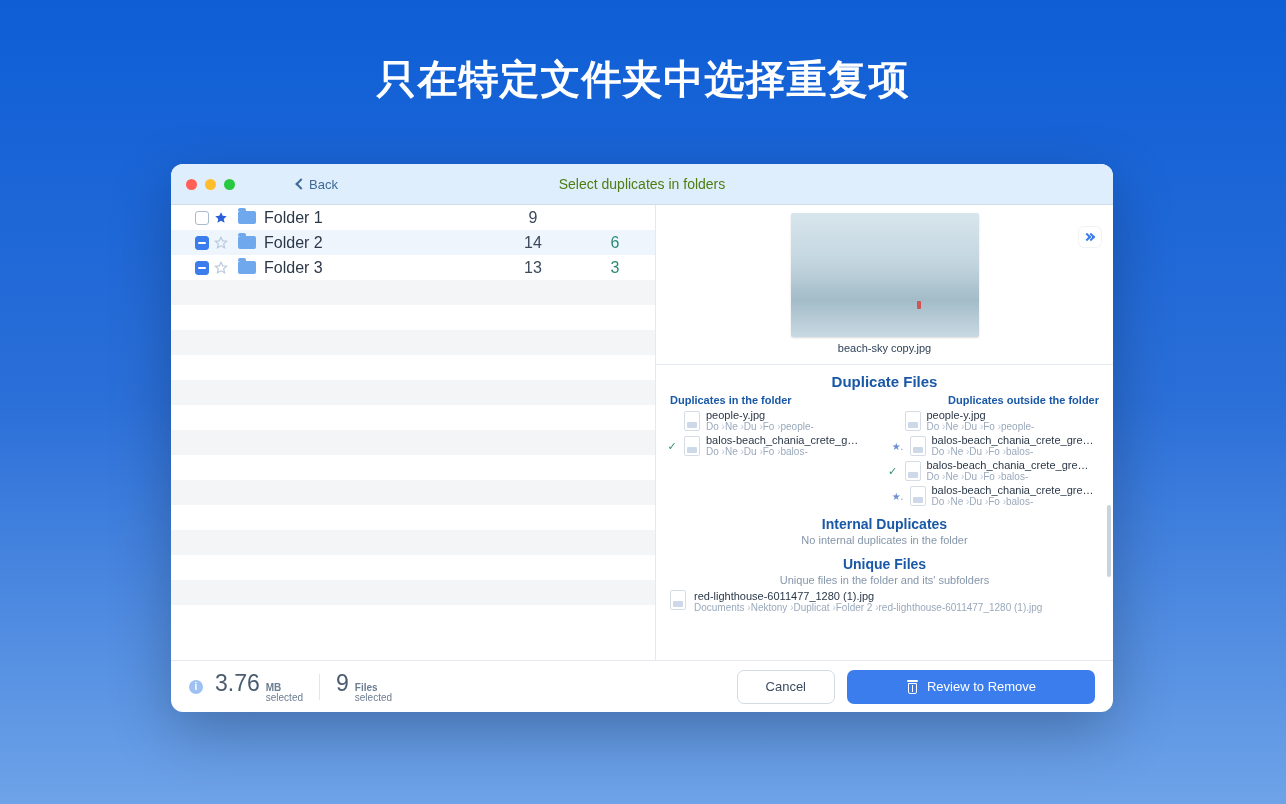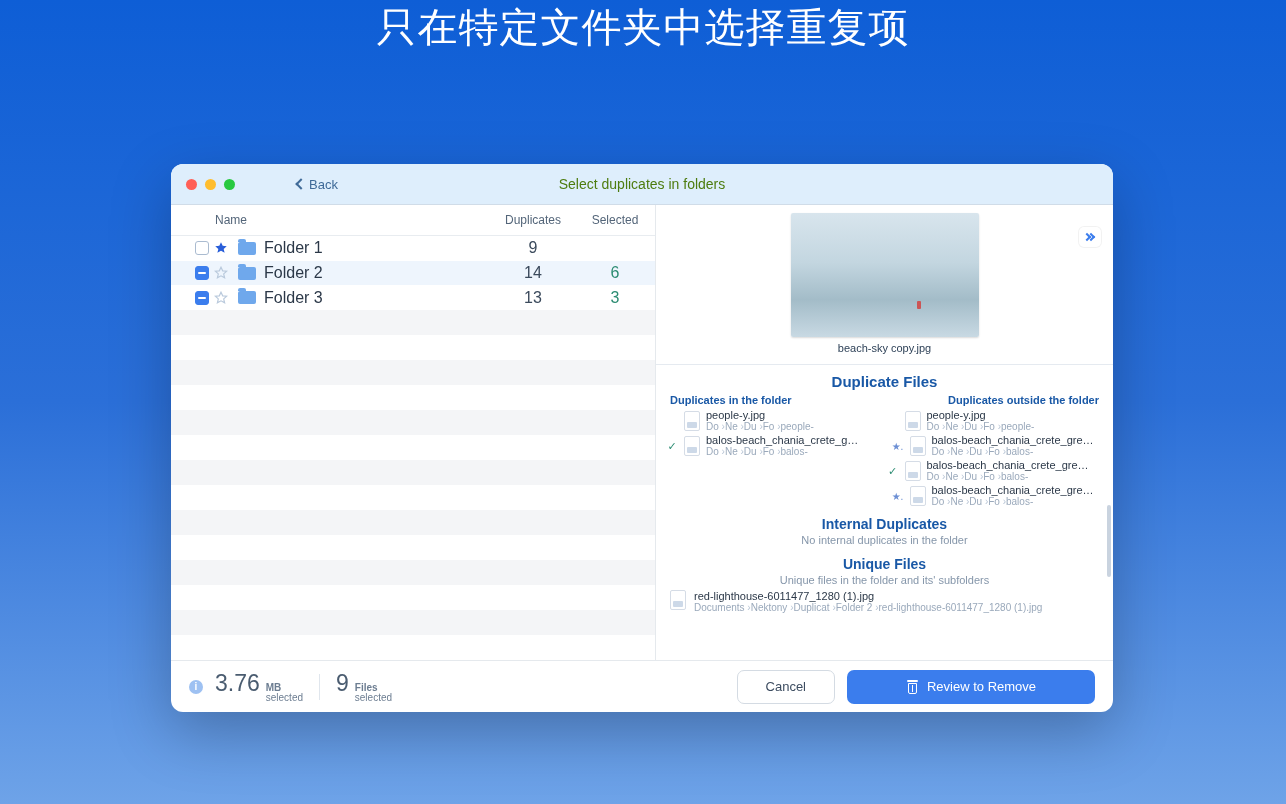--- a/index.html
+++ b/index.html
@@ -5,22 +5,22 @@
 * { box-sizing: border-box; margin: 0; padding: 0; }
 body {
   font-family: -apple-system, BlinkMacSystemFont, "Segoe UI", Helvetica, Arial, sans-serif;
   background: linear-gradient(180deg, #0e5ed6 0%, #2b6fd8 50%, #6ea3e8 100%);
   width: 1286px; height: 804px;
   overflow: hidden;
   position: relative;
 }
 .hero {
   color: #fff; text-align: center;
-  font-size: 40px; font-weight: 400;
-  letter-spacing: 1px;
+  font-size: 40px; font-weight: 700;
+  padding-top: 52px; letter-spacing: 1px;
 }
 .window {
   position: absolute;
   left: 171px; top: 164px;
   width: 942px; height: 548px;
   background: #fff;
   border-radius: 12px;
   box-shadow: 0 20px 60px rgba(0,0,0,0.25);
   overflow: hidden;
   display: flex; flex-direction: column;
@@ -223,25 +223,20 @@
     <div class="back-btn">
       <span class="chevron-left"></span>
       <span>Back</span>
     </div>
     <div class="window-title">Select duplicates in folders</div>
   </div>
 
   <div class="main">
 
     <div class="left">
-      <div class="col-headers">
-        <span class="h-name">Name</span>
-        <span class="h-dup">Duplicates</span>
-        <span class="h-sel">Selected</span>
-      </div>
 
       <div class="folder-row">
         <span class="chk"></span>
         <span class="star fill">
           <svg viewBox="0 0 24 24" width="14" height="14">
               <path fill="currentColor" d="M12 2l2.9 6.3 6.9.6-5.2 4.6 1.6 6.8L12 16.9 5.8 20.3l1.6-6.8L2.2 8.9l6.9-.6z"></path>
             </svg>
         </span>
         <span class="folder-icon"></span>
         <span class="folder-name">Folder 1</span>

